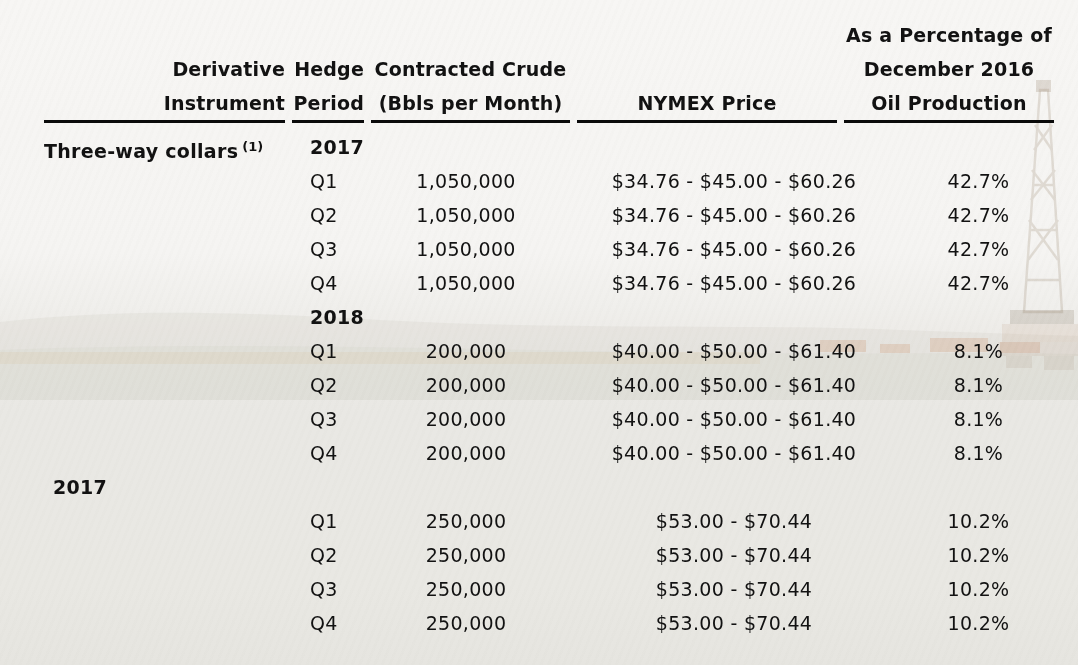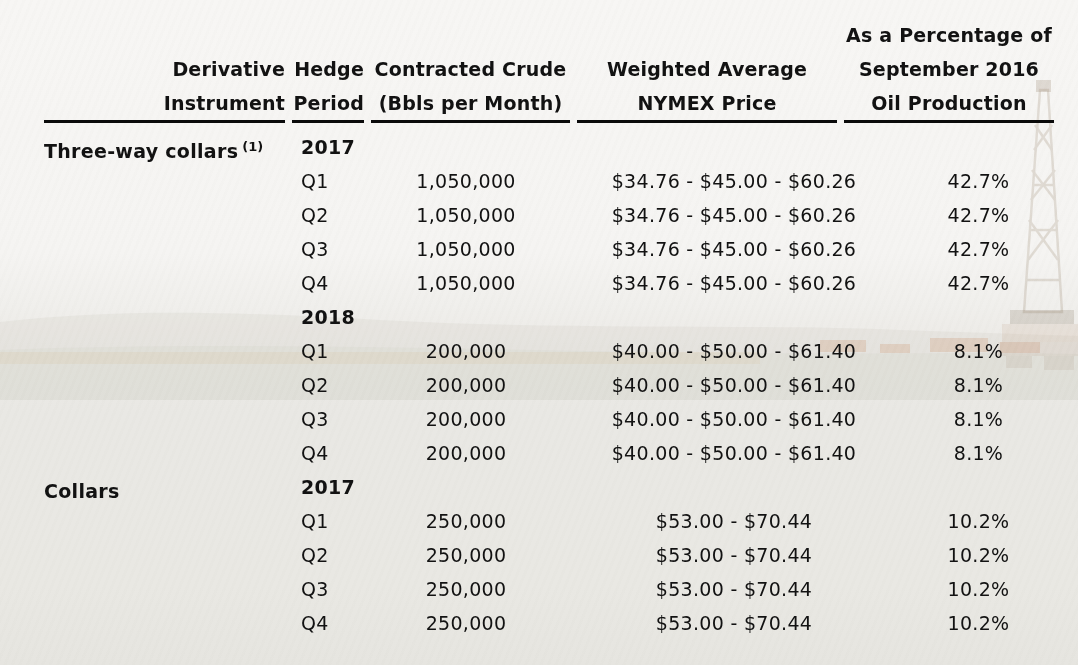--- a/index.html
+++ b/index.html
@@ -75,21 +75,21 @@
     white-space: nowrap;
   }
   .c-instrument { text-align: left; font-weight: bold; }
   .c-instrument sup {
     font-size: 13px;
     font-weight: bold;
     vertical-align: 7px;
     letter-spacing: 0;
     margin-left: 4px;
   }
-  .c-period { text-align: left; }
+  .c-period { text-align: left; margin-left: 9px; }
   .trow.row-group .c-period { font-weight: bold; }
   .c-volume { text-align: center; padding-right: 45px; }
   .c-price  { text-align: center; }
   .c-pct    { text-align: center; padding-right: 13px; }
 </style>
 </head>
 <body>
 
 <div class="page-bg"></div>
 
@@ -143,26 +143,25 @@
       <div></div>
       <div>Hedge</div>
       <div>Period</div>
     </div>
     <div class="th h-center">
       <div></div>
       <div>Contracted Crude</div>
       <div>(Bbls per Month)</div>
     </div>
     <div class="th h-center">
-      <div>Weighted Average</div>
       <div>NYMEX Price</div>
     </div>
     <div class="th h-center">
       <div>As a Percentage of</div>
-      <div>September 2016</div>
+      <div>December 2016</div>
       <div>Oil Production</div>
     </div>
   </div>
 
   <div class="tbody">
   <div class="trow row-group">
     <div class="c-instrument"><span>Three-way collars</span><sup>(1)</sup></div>
     <div class="c-period">2017</div>
     <div class="c-volume"></div>
     <div class="c-price"></div>
@@ -235,21 +234,20 @@
 
   <div class="trow row-data">
     <div class="c-instrument"><span></span><sup></sup></div>
     <div class="c-period">Q4</div>
     <div class="c-volume">200,000</div>
     <div class="c-price">$40.00 - $50.00 - $61.40</div>
     <div class="c-pct">8.1%</div>
   </div>
 
   <div class="trow row-group">
-    <div class="c-instrument"><span>Collars</span><sup></sup></div>
     <div class="c-period">2017</div>
     <div class="c-volume"></div>
     <div class="c-price"></div>
     <div class="c-pct"></div>
   </div>
 
   <div class="trow row-data">
     <div class="c-instrument"><span></span><sup></sup></div>
     <div class="c-period">Q1</div>
     <div class="c-volume">250,000</div>

